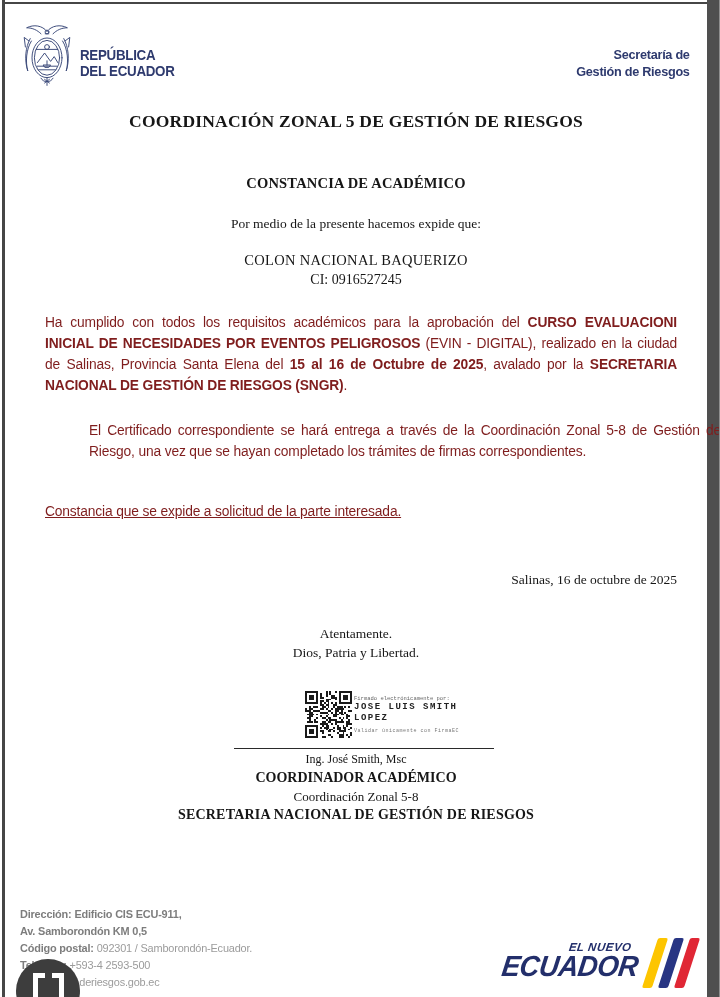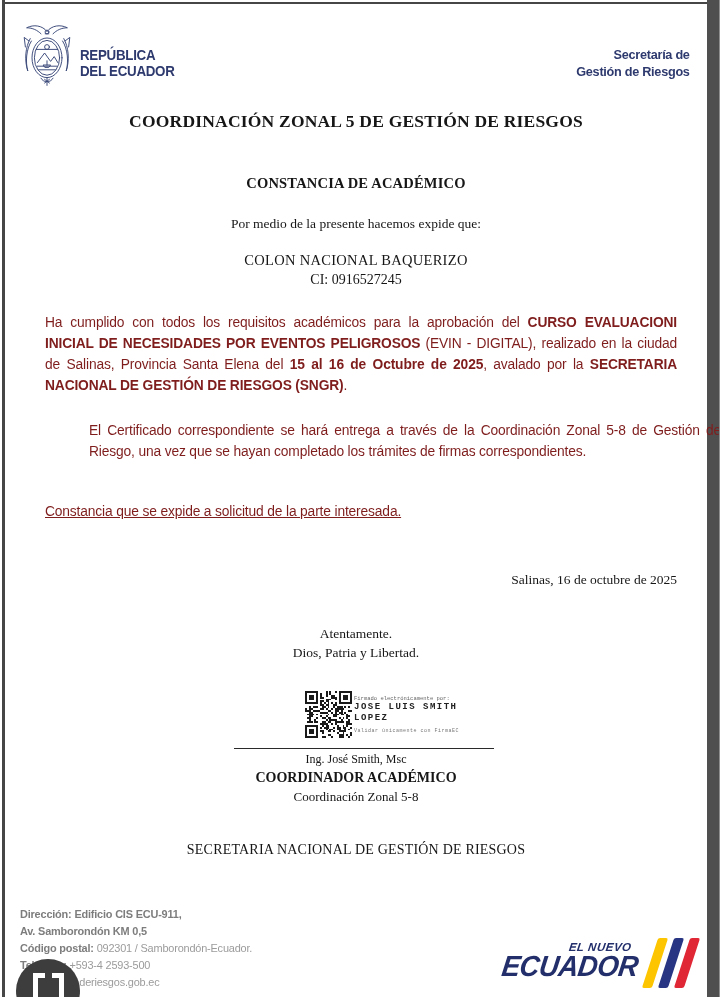--- a/index.html
+++ b/index.html
@@ -50,21 +50,21 @@
   #qr-box{left:305px;top:691px;width:47px;height:47px;}
   #stamp-text{left:354px;top:695px;width:170px;font-family:"Liberation Mono",monospace;color:#333;}
   #stamp-small-top{font-size:5.5px;color:#666;letter-spacing:0;line-height:7px;}
   .stamp-name{font-size:9px;font-weight:bold;letter-spacing:1.5px;line-height:10.5px;color:#222;}
   #stamp-small-bottom{margin-top:5px;font-size:5px;color:#777;letter-spacing:.5px;}
 
   #sig-line{left:234px;top:748px;width:260px;height:1px;background:#2a2a2a;}
   #signer-name{top:752px;font-size:12px;}
   #signer-title{top:770px;font-size:14px;font-weight:bold;}
   #signer-unit{top:789px;font-size:13px;}
-  #signer-org{top:842px;font-size:14px;font-weight:normal;letter-spacing:.2px;}
+  #signer-org{top:807px;font-size:14px;font-weight:bold;letter-spacing:.2px;}
 
   
   #footer-address{left:20px;top:906px;font-family:"Liberation Sans",sans-serif;
     font-size:11.5px;line-height:17px;color:#9b9b9b;letter-spacing:-0.2px;transform:scaleX(.95);transform-origin:left top;}
   #footer-address .fb{font-weight:bold;color:#7d7d7d;}
 
   
   #blob{left:16px;top:959px;width:64px;height:64px;border-radius:50%;background:#3d3d3d;z-index:3;
     display:flex;align-items:center;justify-content:center;}
   #blob .brk{display:inline-block;width:7px;height:20px;margin-top:-6px;}

